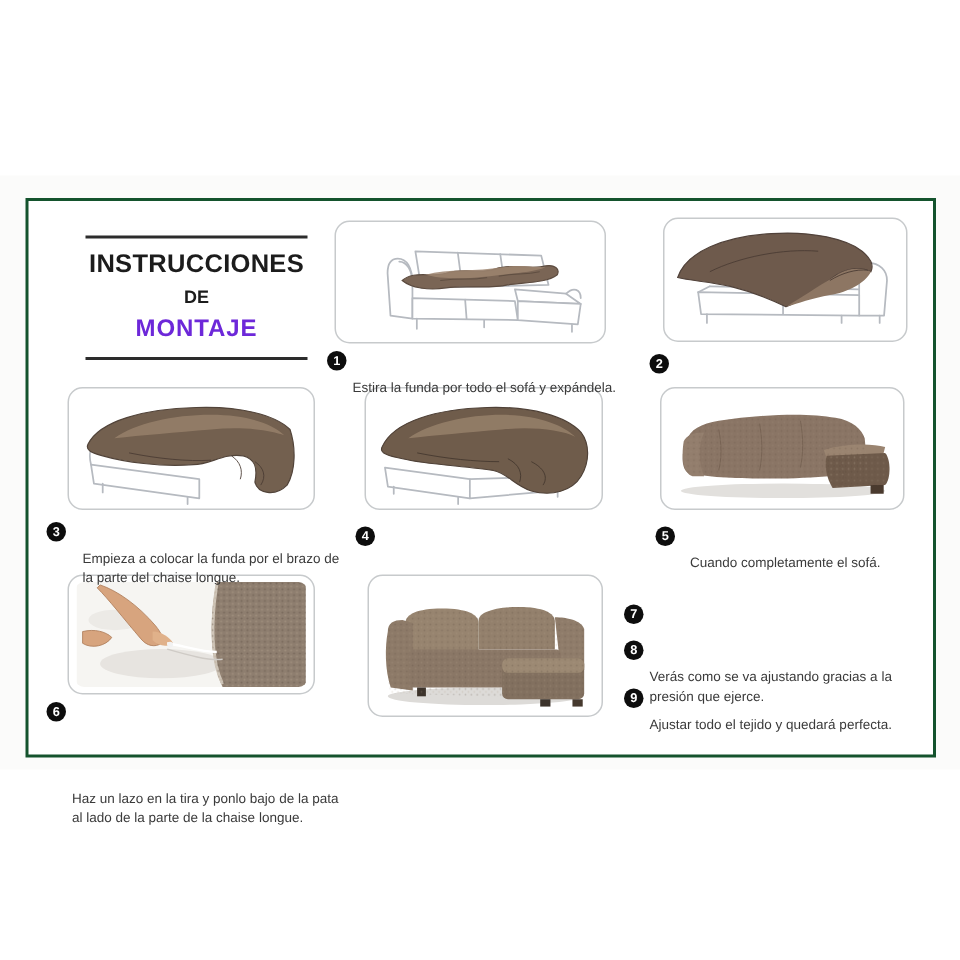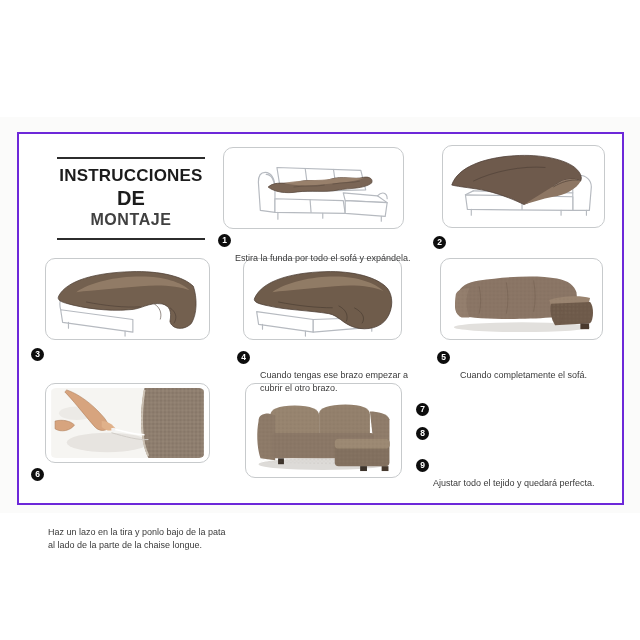--- a/index.html
+++ b/index.html
@@ -1,30 +1,30 @@
 <!DOCTYPE html>
 <html><head>
 <meta charset="utf-8">
 <style>
   * { margin:0; padding:0; box-sizing:border-box; }
   html,body { width:640px; height:640px; background:#ffffff; font-family:"Liberation Sans", sans-serif; }
   .stage { position:relative; width:640px; height:640px; background:#ffffff; overflow:hidden; }
   .page-band { position:absolute; left:0; top:117px; width:640px; height:396px; background:#fbfbfa; }
   .card {
     position:absolute; left:17px; top:132px; width:607px; height:373px;
-    background:#ffffff; border:2px solid #6d28d9;
+    background:#ffffff; border:2px solid #14532d;
   }
   .title-block {
     position:absolute; left:38px; top:23px; width:148px;
     border-top:2px solid #2c2c2c; border-bottom:2px solid #2c2c2c;
     padding:6px 0 7px 0; text-align:center;
   }
   .title-block .t1 { font-size:17px; font-weight:bold; color:#1c1c1c; letter-spacing:.2px; line-height:22px; }
-  .title-block .t2 { font-size:20px; font-weight:bold; color:#1c1c1c; line-height:22px; }
-  .title-block .t3 { font-size:16px; font-weight:bold; color:#404040; letter-spacing:.6px; line-height:22px; }
+  .title-block .t2 { font-size:12px; font-weight:bold; color:#1c1c1c; line-height:22px; }
+  .title-block .t3 { font-size:16px; font-weight:bold; color:#6d28d9; letter-spacing:.6px; line-height:22px; }
   .illus {
     position:absolute; background:#fff; border:1.5px solid #c7cacc; border-radius:10px; overflow:hidden;
   }
   .illus svg { display:block; width:100%; height:100%; }
   .photo-pad { padding:4px; }
   .photo-inner { width:100%; height:100%; border-radius:6px; overflow:hidden; }
   .photo-inner svg { display:block; width:100%; height:100%; }
   .step { position:absolute; }
   .marker {
     position:absolute; left:0; top:0; width:13px; height:13px; border-radius:50%;
@@ -190,43 +190,44 @@
       <div class="marker">1</div>
       <div class="step-text" style="width:200px;">Estira la funda por todo el sofá y expándela.</div>
     </div>
 
     <div class="step" style="left:414px; top:102px; width:170px; height:30px;">
       <div class="marker">2</div>
     </div>
 
     <div class="step" style="left:12px; top:214px; width:200px; height:30px;">
       <div class="marker">3</div>
+      <div class="step-text" style="left:24px; width:178px;">Empieza a colocar la funda por el brazo de la parte del chaise longue.</div>
     </div>
 
     <div class="step" style="left:218px; top:217px; width:170px; height:30px;">
       <div class="marker">4</div>
-      <div class="step-text" style="left:23px; width:152px;">Cuando tengas ese brazo empezar a cubrir el otro brazo.</div>
     </div>
 
     <div class="step" style="left:418px; top:217px; width:180px; height:16px;">
       <div class="marker">5</div>
       <div class="step-text" style="left:23px; width:160px;">Cuando completamente el sofá.</div>
     </div>
 
     <div class="step" style="left:12px; top:334px; width:200px; height:30px;">
       <div class="marker">6</div>
       <div class="step-text" style="width:186px;margin-top:40px;">Haz un lazo en la tira y ponlo bajo de la pata al lado de la parte de la chaise longue.</div>
     </div>
 
     <div class="step" style="left:397px; top:269px; width:200px; height:16px;">
       <div class="marker">7</div>
     </div>
 
     <div class="step" style="left:397px; top:293px; width:180px; height:30px;">
       <div class="marker">8</div>
+      <div class="step-text" style="width:164px;">Verás como se va ajustando gracias a la presión que ejerce.</div>
     </div>
 
     <div class="step" style="left:397px; top:325px; width:210px; height:16px;">
       <div class="marker">9</div>
       <div class="step-text" style="width:195px;">Ajustar todo el tejido y quedará perfecta.</div>
     </div>
 
   </div>
 </div>
 

